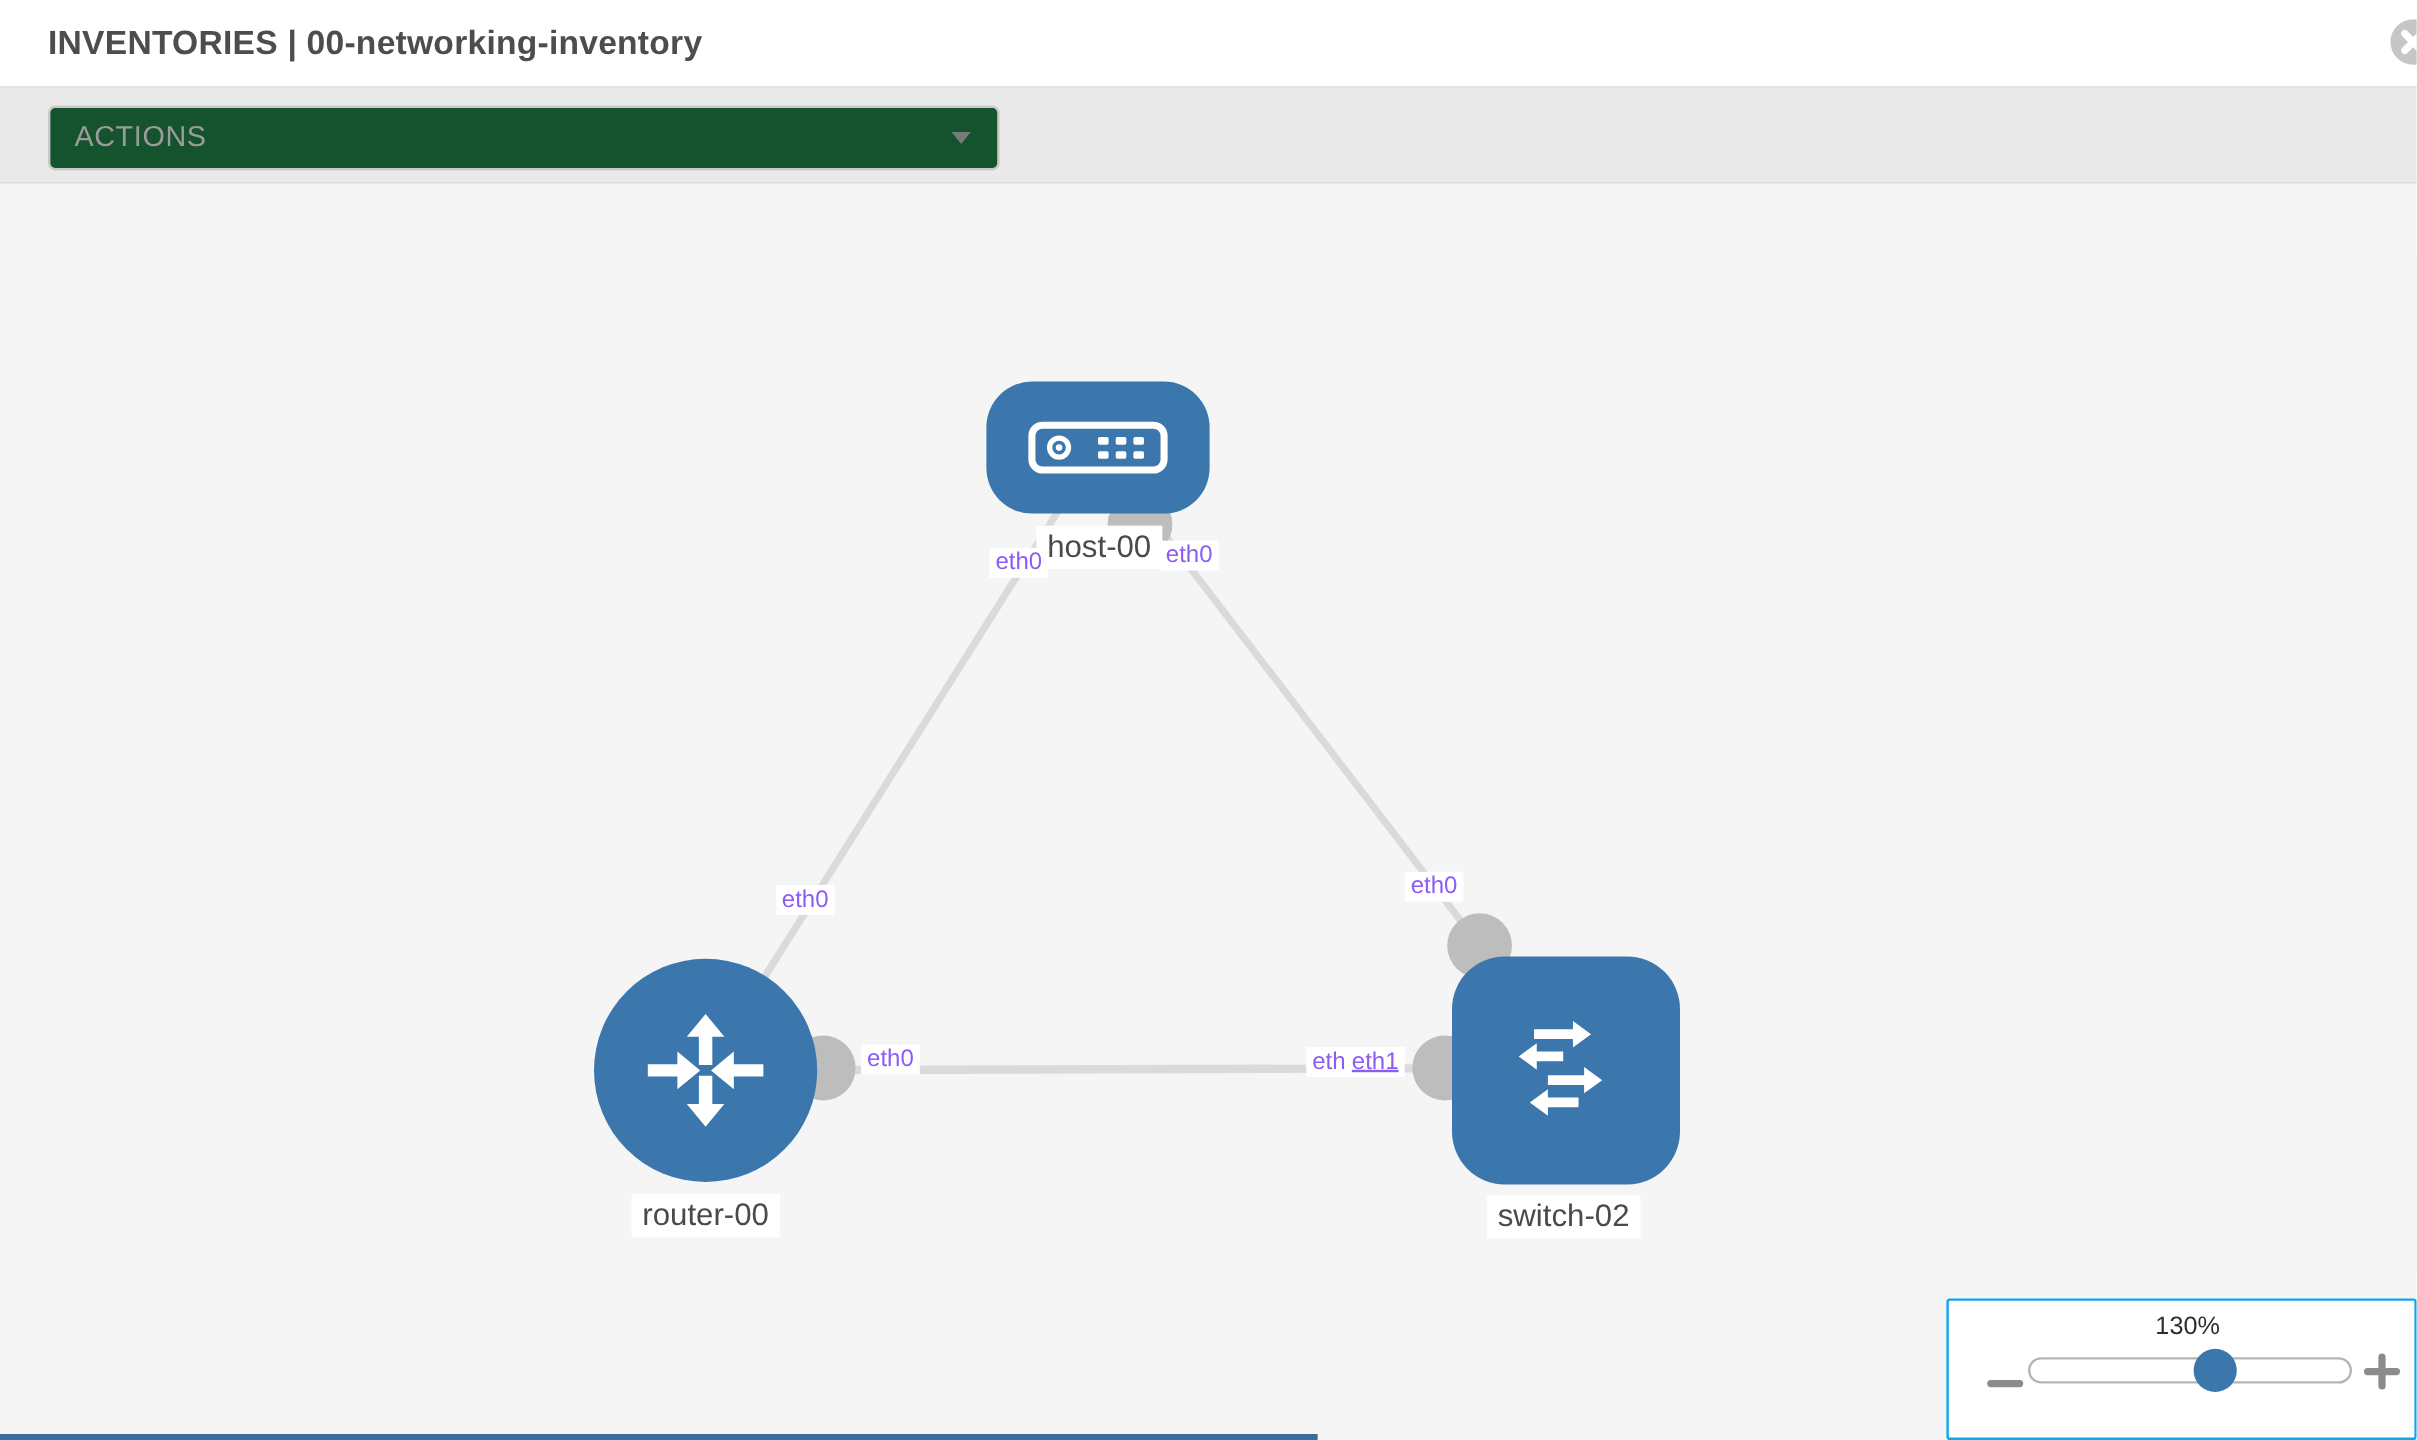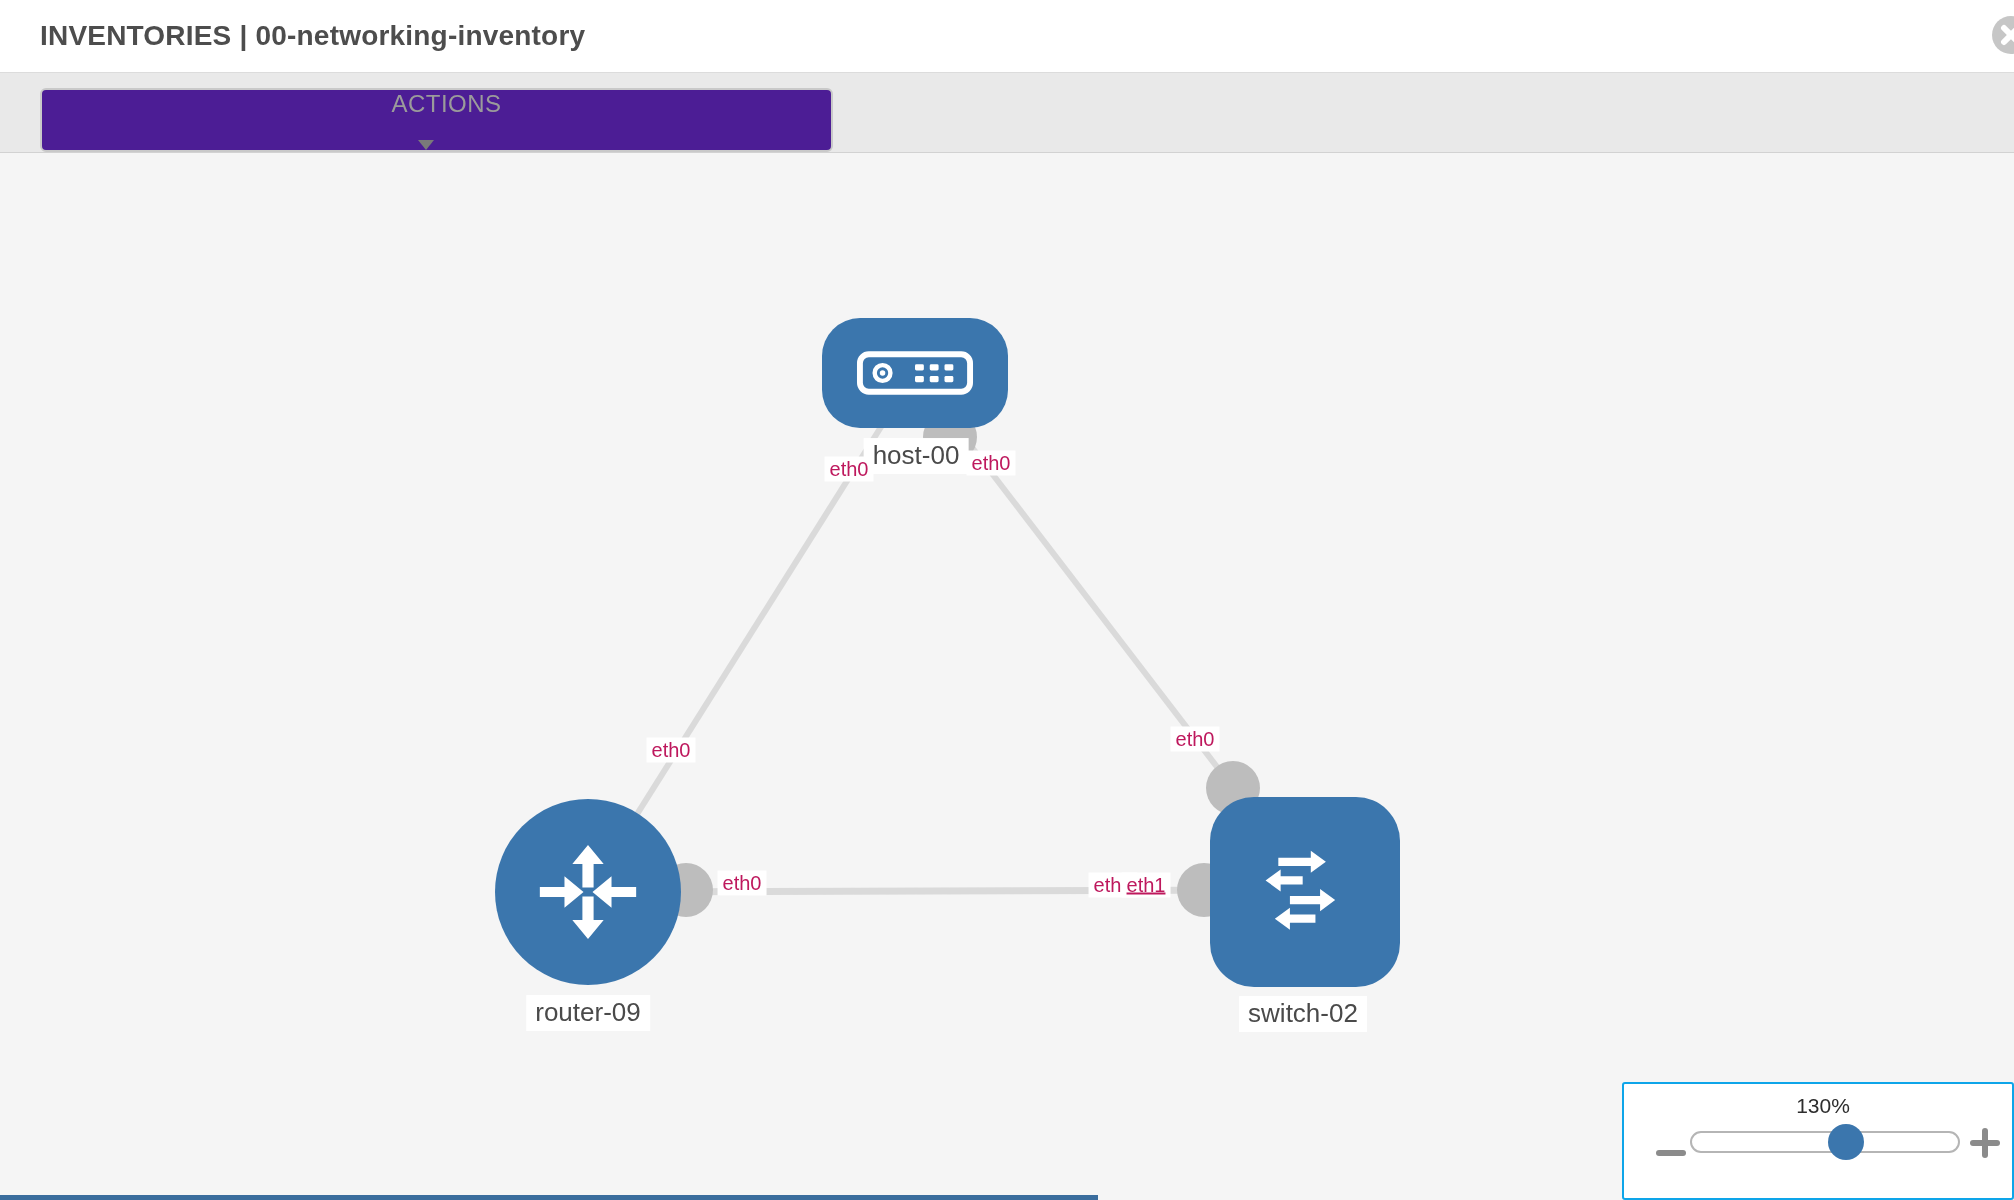--- a/index.html
+++ b/index.html
@@ -14,23 +14,23 @@
     font-size:28px;font-weight:bold;color:#4d4d4d;letter-spacing:.2px;white-space:nowrap;
   }
   .close-btn{position:absolute;right:30px;top:15px;width:40px;height:40px;cursor:pointer;}
   
   .toolbar{
     position:absolute;left:0;top:72px;width:2014px;height:81px;
     background:#e9e9e9;border-top:1px solid #dcdcdc;border-bottom:1px solid #d2d2d2;
     box-sizing:border-box;
   }
   .select-box{
-    position:absolute;top:15px;height:64px;background:#4c1d95;
+    position:absolute;top:15px;height:54px;background:#14532d;
     border:2px solid #c9c9c9;border-radius:6px;box-sizing:border-box;
-    display:flex;align-items:center;cursor:pointer;flex-direction:column;
+    display:flex;align-items:center;cursor:pointer;
   }
   .select-box .sel-label{
     margin-left:20px;font-size:24px;color:#9b9b9b;letter-spacing:.5px;flex:1;
     white-space:nowrap;overflow:hidden;
   }
   .caret{
     width:0;height:0;border-left:8px solid transparent;border-right:8px solid transparent;
     border-top:10px solid #7a7a7a;margin-right:22px;flex:none;
   }
   .actions-box{left:40px;width:793px;}
@@ -49,21 +49,21 @@
     display:flex;align-items:center;justify-content:center;cursor:pointer;
   }
   .node-host{left:822px;top:165px;width:186px;height:110px;border-radius:38px;}
   .node-router{left:495px;top:646px;width:186px;height:186px;border-radius:50%;}
   .node-switch{left:1210px;top:644px;width:190px;height:190px;border-radius:44px;}
   .glabel{
     position:absolute;z-index:5;transform:translate(-50%,-50%);
     background:#ffffff;color:#4a4a4a;white-space:nowrap;line-height:1.15;
   }
   .node-label{font-size:26px;padding:3px 9px;text-align:center;}
-  .iface-label{font-size:20px;padding:1px 5px;color:#be185d;}
+  .iface-label{font-size:20px;padding:1px 5px;color:#8b5cf6;}
   
   .zoom-panel{
     position:absolute;left:1622px;top:1082px;width:392px;height:118px;
     background:#ffffff;border:2px solid #0ea5e9;border-radius:3px;box-sizing:border-box;z-index:6;
   }
   .zoom-level{
     position:absolute;left:64px;top:10px;width:270px;text-align:center;
     font-size:21px;color:#2e2e2e;
   }
   .zoom-minus{position:absolute;left:32px;top:56px;width:30px;height:26px;cursor:pointer;}
@@ -175,21 +175,21 @@
         <g fill="#ffffff">
           <path d="M68 24 L55 14.5 L55 20.5 L27 20.5 L27 27.5 L55 27.5 L55 33.5 Z"></path>
           <path d="M16 40 L29 30.5 L29 36.5 L48 36.5 L48 43.5 L29 43.5 L29 49.5 Z"></path>
           <path d="M76 57 L63 47.5 L63 53.5 L37 53.5 L37 60.5 L63 60.5 L63 66.5 Z"></path>
           <path d="M24 73 L37 63.5 L37 69.5 L59 69.5 L59 76.5 L37 76.5 L37 82.5 Z"></path>
         </g>
       </svg>
     </div>
 
     <div class="glabel node-label" style="left:916px;top:303px;">host-00</div>
-    <div class="glabel node-label" style="left:588px;top:860px;">router-09</div>
+    <div class="glabel node-label" style="left:588px;top:860px;">router-00</div>
     <div class="glabel node-label" style="left:1303px;top:861px;">switch-02</div>
 
     <div class="glabel iface-label" style="left:849px;top:316px;">eth0</div>
     <div class="glabel iface-label" style="left:991px;top:310px;">eth0</div>
     <div class="glabel iface-label" style="left:671px;top:597px;">eth0</div>
     <div class="glabel iface-label" style="left:1195px;top:586px;">eth0</div>
     <div class="glabel iface-label" style="left:742px;top:730px;">eth0</div>
     <div class="glabel iface-label" style="left:1113px;top:732px;z-index:4;">eth0</div>
     <div class="glabel iface-label" style="left:1146px;top:732px;z-index:5;text-decoration:underline;">eth1</div>
 

